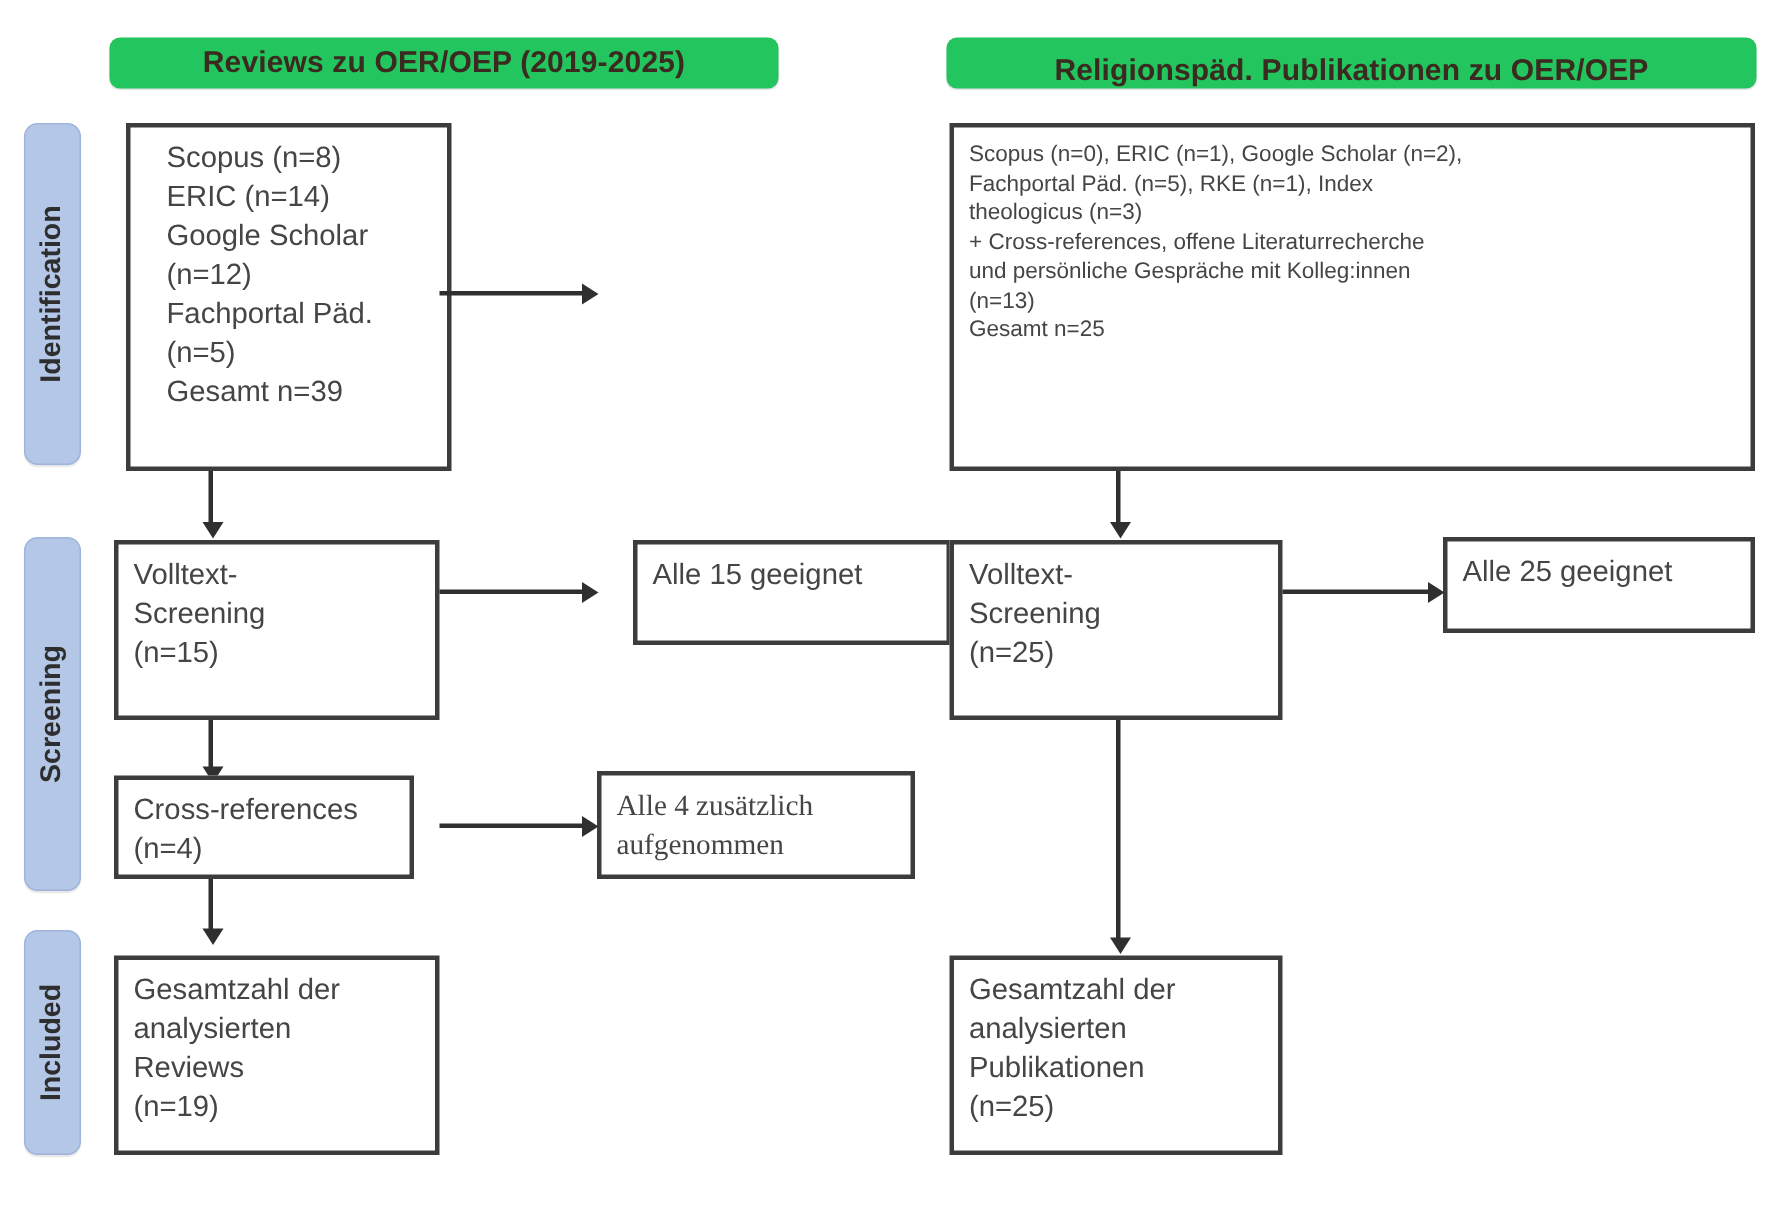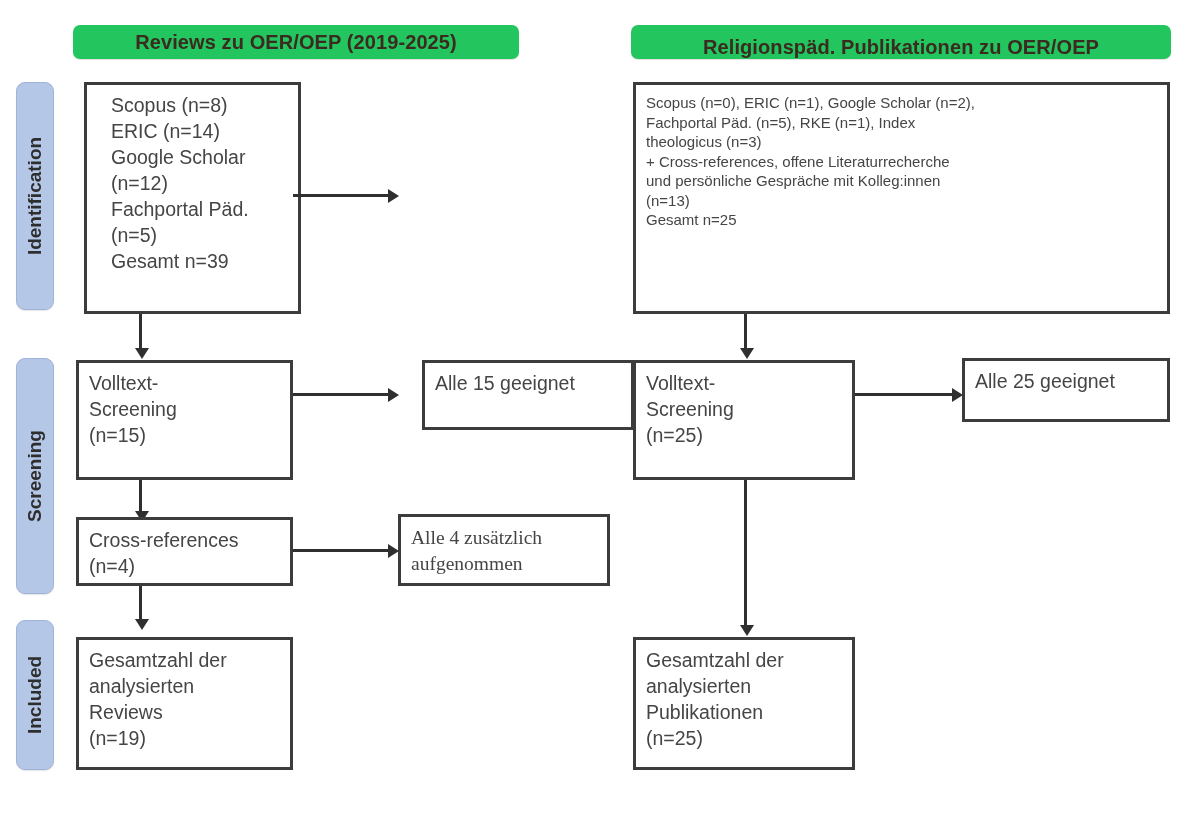--- a/index.html
+++ b/index.html
@@ -144,21 +144,21 @@
 (n=15)</div>
 
   <div class="box" style="left:398px; top:360px; width:212px; height:70px;margin-left:24px;">Alle 15 geeignet</div>
 
   <div class="line-h" style="left:293px; top:393px; width:95px;"></div>
   <div class="arrow-right" style="left:388px; top:388px;"></div>
 
   <div class="line-v" style="left:139px; top:480px; height:33px;"></div>
   <div class="arrow-down" style="left:135px; top:511px;"></div>
 
-  <div class="box" style="left:76px; top:517px; width:217px; height:69px;">Cross-references
+  <div class="box" style="left:76px; top:517px; width:200px; height:69px;">Cross-references
 (n=4)</div>
 
   <div class="box" style="left:398px; top:514px; width:212px; height:72px;font-family:Liberation Serif, serif;">Alle 4 zusätzlich
 aufgenommen</div>
 
   <div class="line-h" style="left:293px; top:549px; width:95px;"></div>
   <div class="arrow-right" style="left:388px; top:544px;"></div>
 
   <div class="line-v" style="left:139px; top:586px; height:35px;"></div>
   <div class="arrow-down" style="left:135px; top:619px;"></div>

